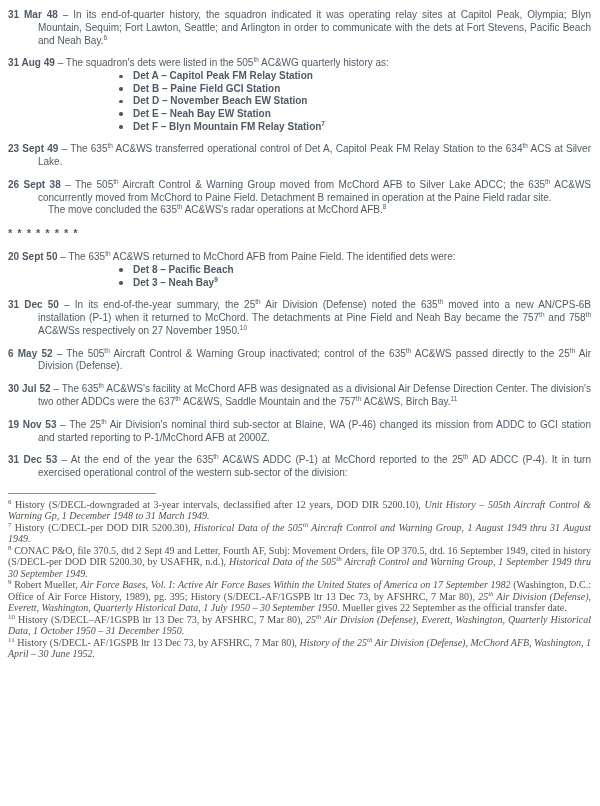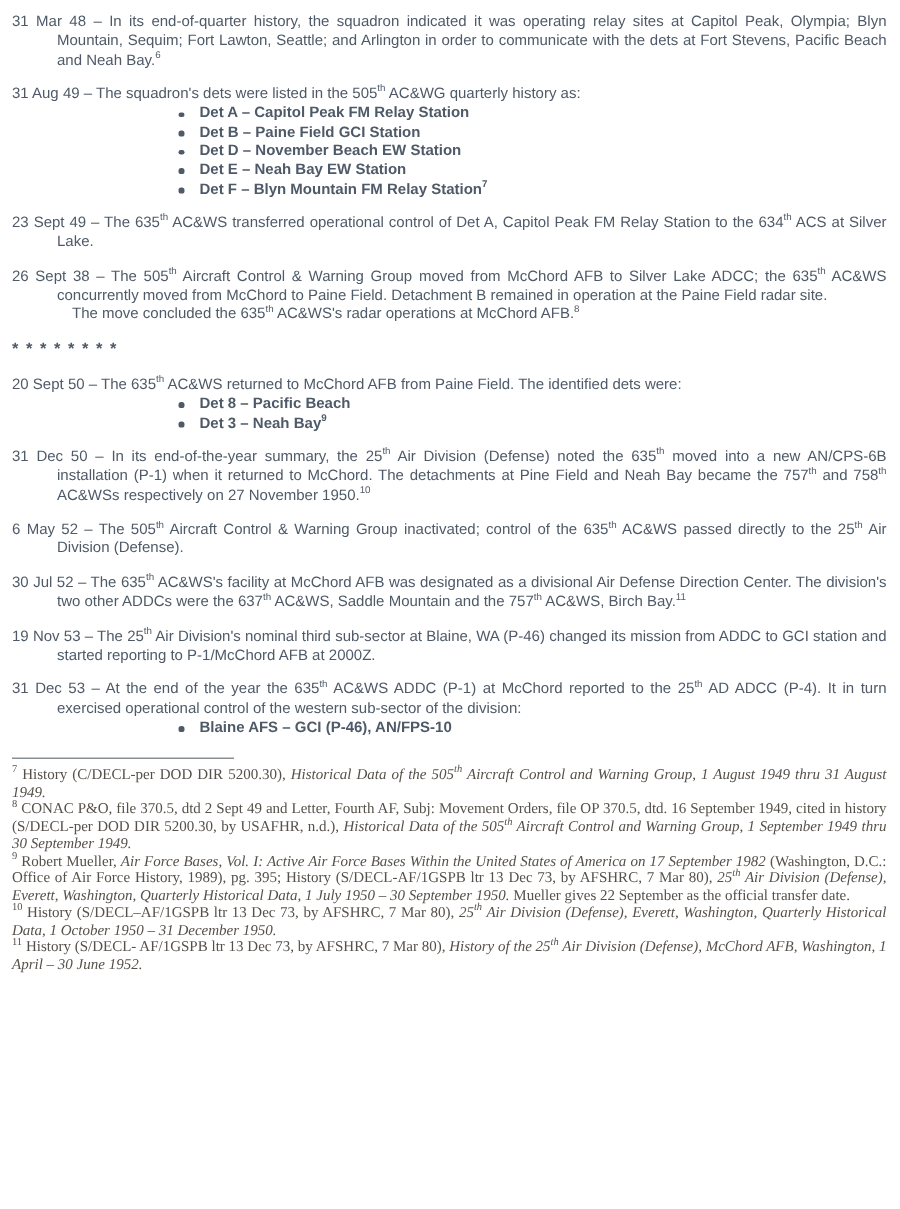--- a/index.html
+++ b/index.html
@@ -14,21 +14,21 @@
   
   .entry { margin: 0 0 10px 0; }
   .entry-text {
     margin: 0;
     font-family: "Liberation Sans", sans-serif;
     font-size: 10px; line-height: 12.8px;
     color: #4f5a68;
     text-align: justify;
     padding-left: 30px; text-indent: -30px;
   }
-  .entry-date { font-weight: normal; margin-top: 11px; }
+  .entry-date { font-weight: bold; margin-top: 11px; }
   .post-text {
     margin: 0;
     font-family: "Liberation Sans", sans-serif;
     font-size: 10px; line-height: 12.8px;
     color: #4f5a68;
     padding-left: 40px;
     text-align: justify;
   }
   ul.bullets { list-style: none; margin: 0; padding: 0 0 0 110px; font-weight: bold; }
   ul.bullets li {
@@ -118,27 +118,25 @@
   <div class="entry">
     <p class="entry-text"><b class="entry-date">30 Jul 52</b> <span>– The 635<sup>th</sup> AC&amp;WS's facility at McChord AFB was designated as a divisional Air Defense Direction Center.  The division's two other ADDCs were the 637<sup>th</sup> AC&amp;WS, Saddle Mountain and the 757<sup>th</sup> AC&amp;WS, Birch Bay.<sup>11</sup></span></p>
   </div>
 
   <div class="entry">
     <p class="entry-text"><b class="entry-date">19 Nov 53</b> <span>– The 25<sup>th</sup> Air Division's nominal third sub-sector at Blaine, WA (P-46) changed its mission from ADDC to GCI station and started reporting to P-1/McChord AFB at 2000Z.</span></p>
   </div>
 
   <div class="entry">
     <p class="entry-text"><b class="entry-date">31 Dec 53</b> <span>– At the end of the year the 635<sup>th</sup> AC&amp;WS ADDC (P-1) at McChord reported to the 25<sup>th</sup> AD ADCC (P-4). It in turn exercised operational control of the western sub-sector of the division:</span></p>
-    <ul class="bullets">
-      <li><span class="dot"></span><span>Blaine AFS – GCI (P-46), AN/FPS-10</span></li>
-    </ul>
   </div>
 
   <hr class="fn-divider">
   <div class="footnotes">
+    <p><sup>6</sup> <span>History (S/DECL-downgraded at 3-year intervals, declassified after 12 years, DOD DIR 5200.10), <i>Unit History – 505th Aircraft Control &amp; Warning Gp, 1 December 1948 to 31 March 1949.</i></span></p>
     <p><sup>7</sup> <span>History (C/DECL-per DOD DIR 5200.30), <i>Historical Data of the 505<sup>th</sup> Aircraft Control and Warning Group, 1 August 1949 thru 31 August 1949.</i></span></p>
     <p><sup>8</sup> <span>CONAC P&amp;O, file 370.5, dtd 2 Sept 49 and Letter, Fourth AF, Subj: Movement Orders, file OP 370.5, dtd. 16 September 1949, cited in history (S/DECL-per DOD DIR 5200.30, by USAFHR, n.d.), <i>Historical Data of the 505<sup>th</sup> Aircraft Control and Warning Group, 1 September 1949 thru 30 September 1949.</i></span></p>
     <p><sup>9</sup> <span>Robert Mueller, <i>Air Force Bases, Vol. I: Active Air Force Bases Within the United States of America on 17 September 1982</i> (Washington, D.C.:  Office of Air Force History, 1989), pg. 395; History (S/DECL-AF/1GSPB ltr 13 Dec 73, by AFSHRC, 7 Mar 80), <i>25<sup>th</sup> Air Division (Defense), Everett, Washington, Quarterly Historical Data, 1 July 1950 – 30 September 1950.</i> Mueller gives 22 September as the official transfer date.</span></p>
     <p><sup>10</sup> <span>History (S/DECL–AF/1GSPB ltr 13 Dec 73, by AFSHRC, 7 Mar 80), <i>25<sup>th</sup> Air Division (Defense), Everett, Washington, Quarterly Historical Data, 1 October 1950 – 31 December 1950.</i></span></p>
     <p><sup>11</sup> <span>History (S/DECL- AF/1GSPB ltr 13 Dec 73, by AFSHRC, 7 Mar 80), <i>History of the 25<sup>th</sup> Air Division (Defense), McChord AFB, Washington, 1 April – 30 June 1952.</i></span></p>
   </div>
 
 </div>
 
 </body></html>

